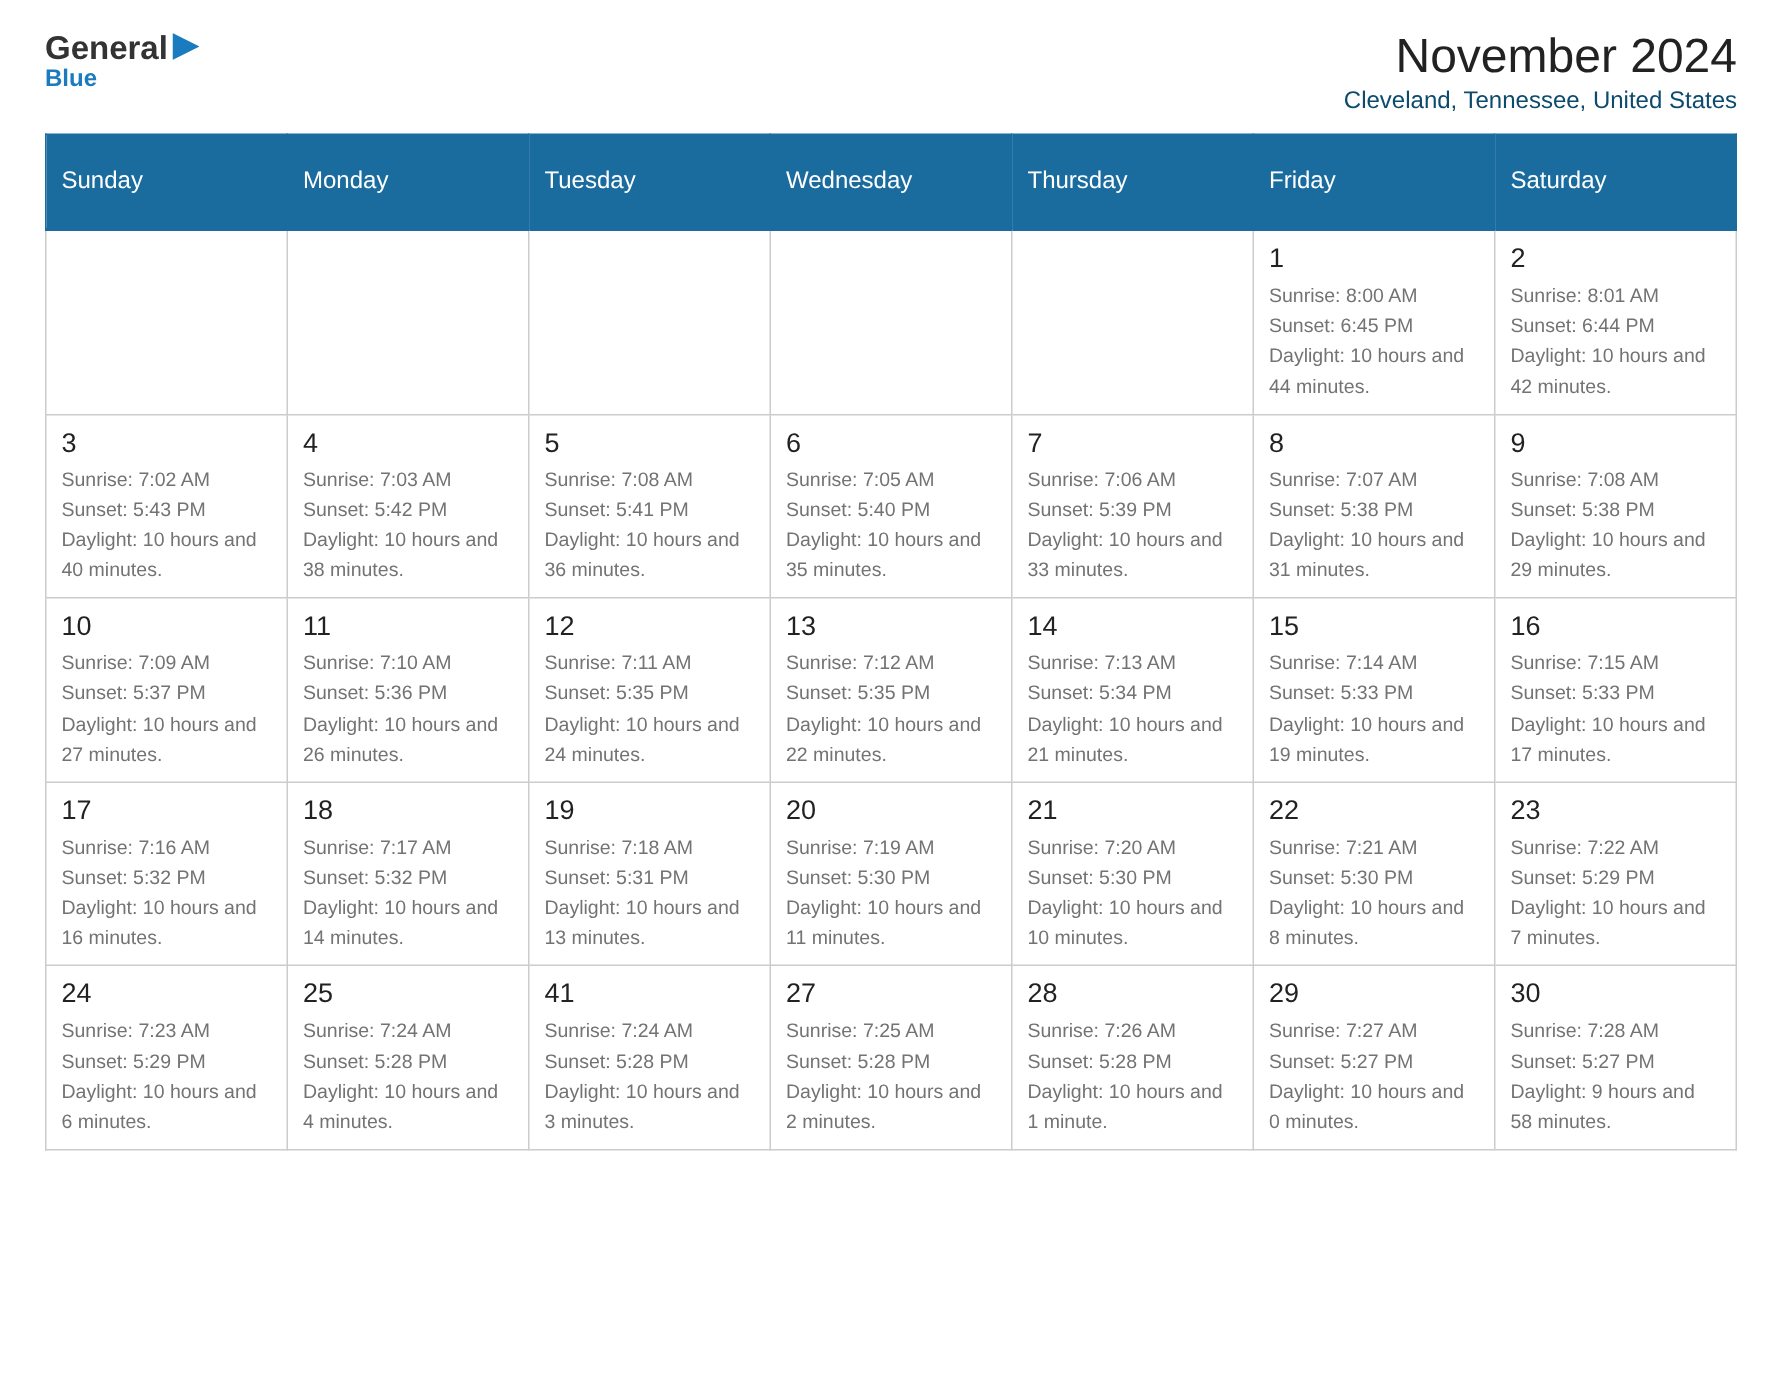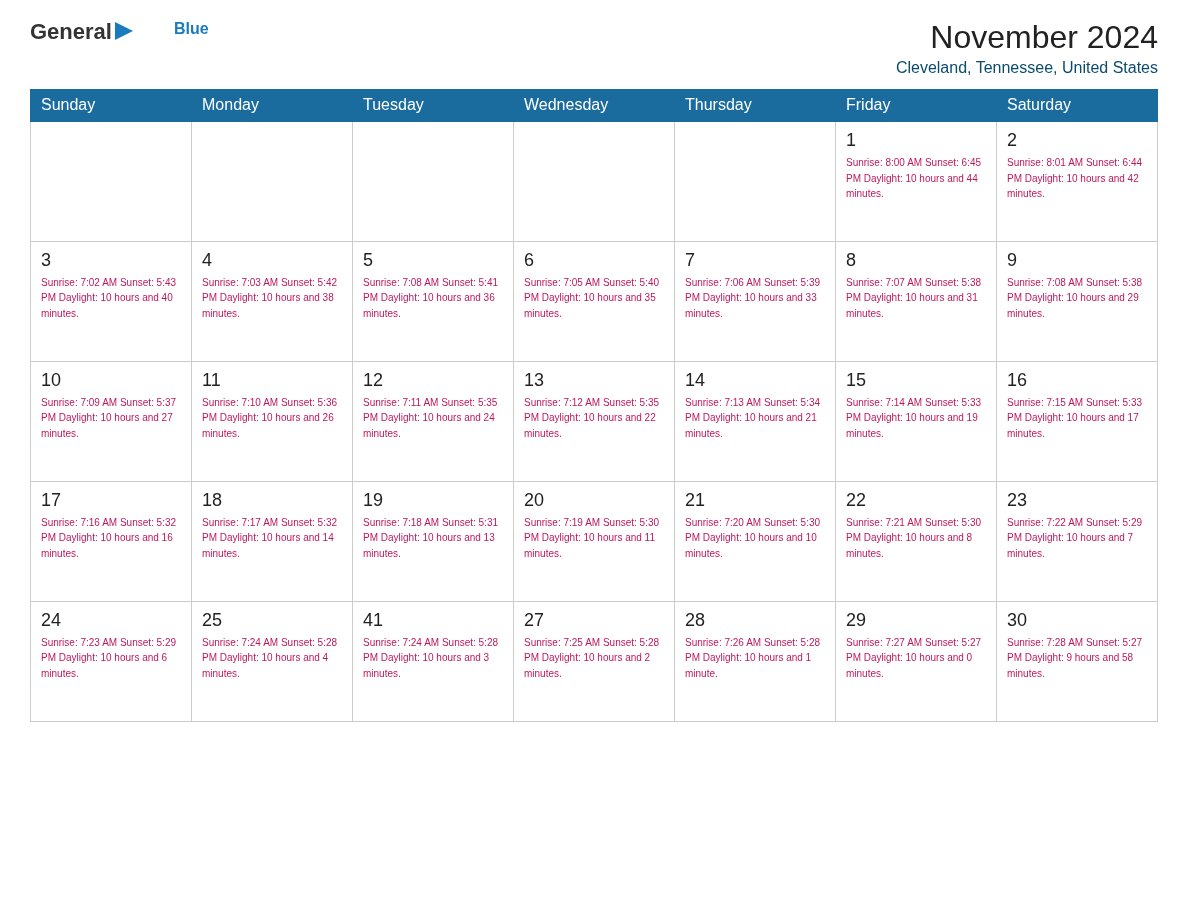--- a/index.html
+++ b/index.html
@@ -52,21 +52,21 @@
     .calendar-table {
       width: 100%;
       border-collapse: collapse;
       margin-top: 12px;
     }
     .calendar-table thead tr th {
       background-color: #1a6b9e;
       color: #fff;
       font-size: 16px;
       font-weight: normal;
-      padding: 6px 10px;
+      padding: 22px 10px;
       text-align: left;
       border: 1px solid #1a6b9e;
     }
     .calendar-table tbody tr td {
       border: 1px solid #ccc;
       vertical-align: top;
       padding: 8px 10px;
       width: 14.28%;
       font-size: 13px;
       color: #333;
@@ -77,43 +77,43 @@
       border-top: 2px solid #1a6b9e;
     }
     .day-number {
       font-size: 18px;
       font-weight: normal;
       color: #222;
       display: block;
       margin-bottom: 4px;
     }
     .day-info {
-      font-size: 10px;
+      font-size: 13px;
       line-height: 1.55;
-      color: #be185d;
+      color: #737373;
     }
     .empty-cell {
       background: #fff;
     }
     tbody tr td:first-child {
       border-left: 1px solid #ccc;
     }
     tbody tr:not(:last-child) td {
       border-bottom: 1px solid #ccc;
     }
     tbody tr td {
       border-top: 2px solid #1a6b9e;
     }
   </style>
 </head>
 <body>
 
 <div class="header-top">
   <div class="logo">
-    <div style="display:flex;flex-direction:row;line-height:1.1;gap:41px;">
+    <div style="display:flex;flex-direction:column;line-height:1.1;">
       <div style="display:flex;align-items:center;">
         <span class="logo-text-general">General</span>
         <div class="logo-icon">
           <svg width="18" height="22" viewBox="0 0 18 22" style="margin-left:3px;margin-top:-2px;">
             <polygon points="0,2 18,11 0,20" fill="#1a7bbf"></polygon>
           </svg>
         </div>
       </div>
       <span class="logo-text-blue">Blue</span>
     </div>

